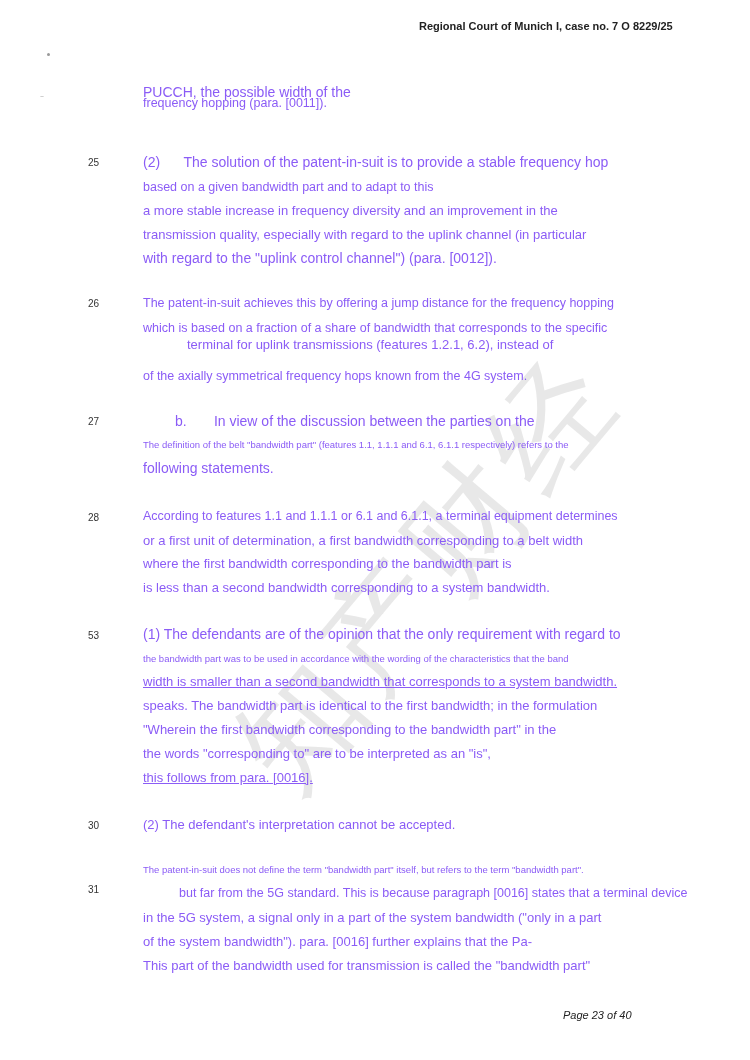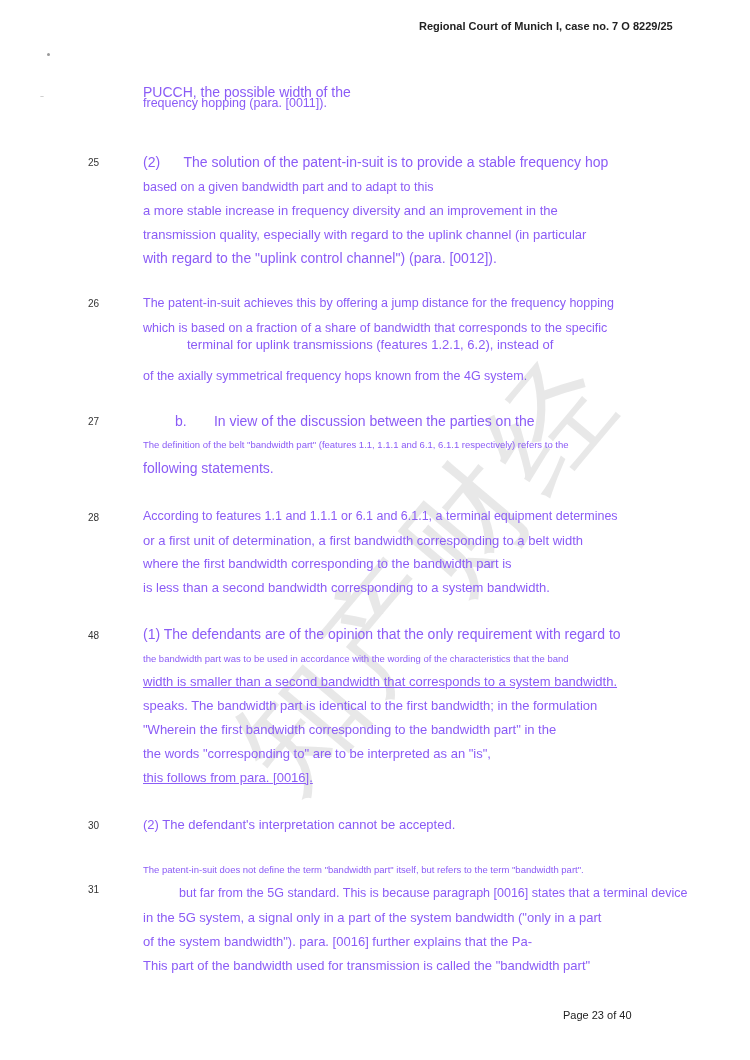--- a/index.html
+++ b/index.html
@@ -25,21 +25,21 @@
     font-size: 10px; color: #333;
   }
   .line {
     position: absolute; left: 143px; white-space: nowrap; color: #8b5cf6;
   }
   .s13 { font-size: 13px; }
   .s12 { font-size: 12.5px; }
   .s14 { font-size: 14px; }
   .s9 { font-size: 9.5px; }
   .footer-page {
-    position: absolute; left: 563px; top: 1009px; font-size: 11px; color: #222;
+    position: absolute; left: 563px; top: 1009px; font-size: 11px; color: #222; font-style: italic;
   }
 </style>
 </head>
 <body>
 
 <div>
 
   <div class="header-ref">Regional Court of Munich I, case no. 7 O 8229/25</div>
 
   <span class="speck" style="left:47px;top:53px;width:3px;height:3px;"></span>
@@ -67,21 +67,21 @@
   <div class="line s14" style="top:413px;margin-left:32px;">b.&nbsp;&nbsp;&nbsp;&nbsp;&nbsp;&nbsp;&nbsp;In view of the discussion between the parties on the</div>
   <div class="line s9" style="top:439px;">The definition of the belt "bandwidth part" (features 1.1, 1.1.1 and 6.1, 6.1.1 respectively) refers to the</div>
   <div class="line s14" style="top:460px;">following statements.</div>
 
   <div class="para-num" style="top:512px;">28</div>
   <div class="line s12" style="top:509px;">According to features 1.1 and 1.1.1 or 6.1 and 6.1.1, a terminal equipment determines</div>
   <div class="line s13" style="top:533px;">or a first unit of determination, a first bandwidth corresponding to a belt width</div>
   <div class="line s13" style="top:556px;">where the first bandwidth corresponding to the bandwidth part is</div>
   <div class="line s13" style="top:580px;">is less than a second bandwidth corresponding to a system bandwidth.</div>
 
-  <div class="para-num" style="top:630px;">48</div>
+  <div class="para-num" style="top:630px;">53</div>
   <div class="line s14" style="top:626px;">(1) The defendants are of the opinion that the only requirement with regard to</div>
   <div class="line s9" style="top:653px;">the bandwidth part was to be used in accordance with the wording of the characteristics that the band</div>
   <div class="line s13" style="top:674px;text-decoration:underline;">width is smaller than a second bandwidth that corresponds to a system bandwidth.</div>
   <div class="line s13" style="top:698px;">speaks. The bandwidth part is identical to the first bandwidth; in the formulation</div>
   <div class="line s13" style="top:722px;">"Wherein the first bandwidth corresponding to the bandwidth part" in the</div>
   <div class="line s13" style="top:746px;">the words "corresponding to" are to be interpreted as an "is",</div>
   <div class="line s13" style="top:770px;text-decoration:underline;">this follows from para. [0016].</div>
 
   <div class="para-num" style="top:820px;">30</div>
   <div class="line s13" style="top:817px;">(2) The defendant's interpretation cannot be accepted.</div>

